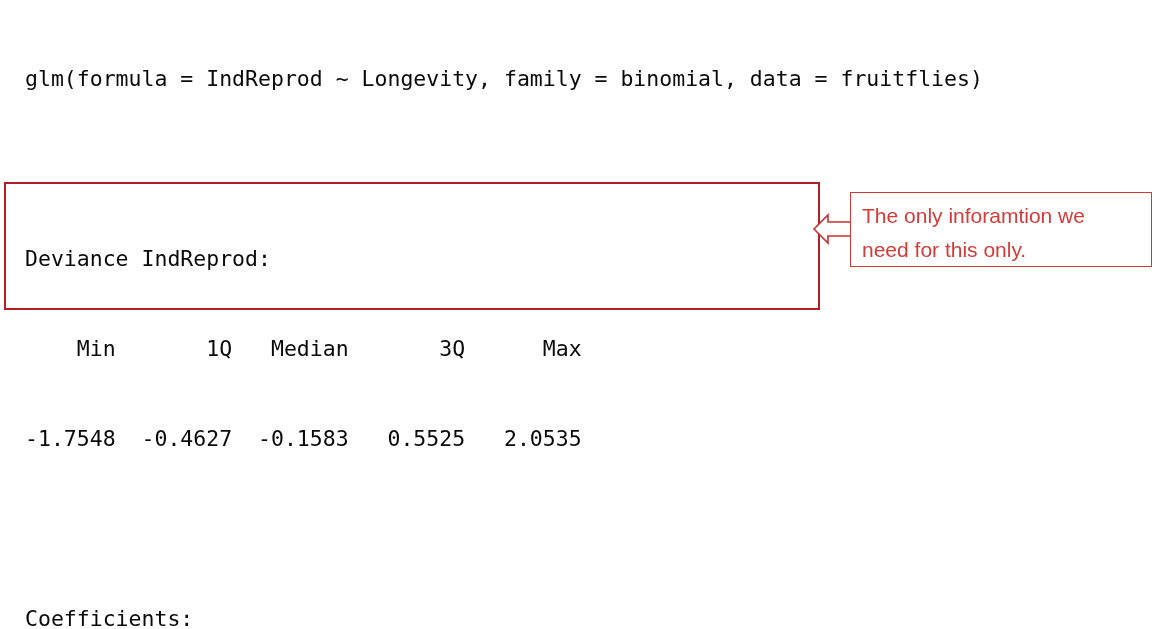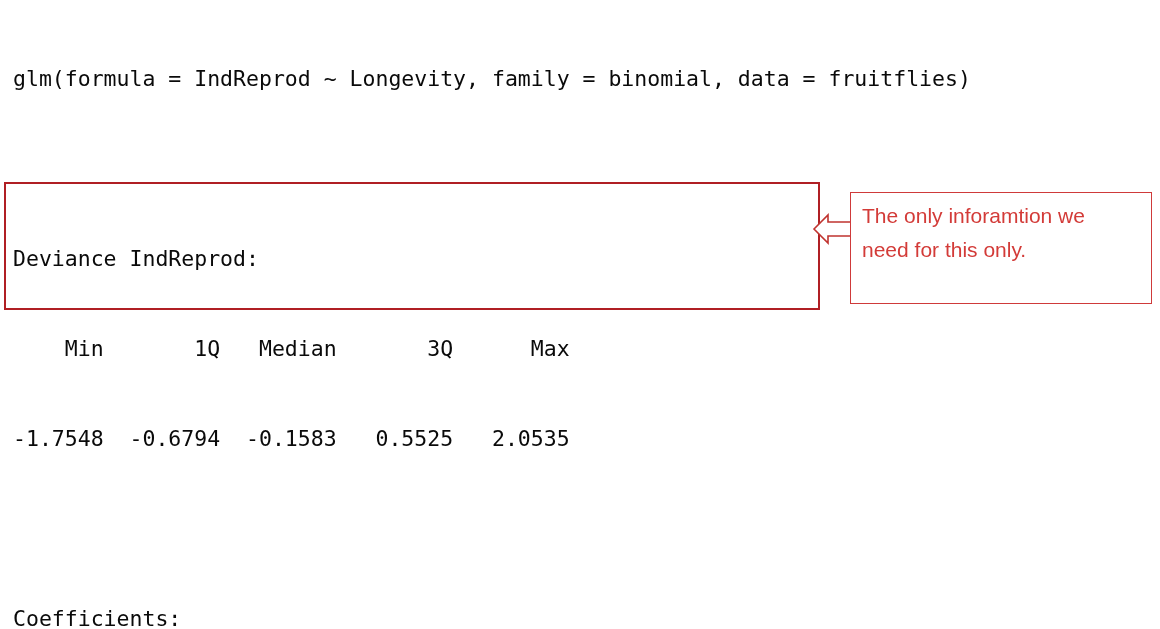--- a/index.html
+++ b/index.html
@@ -25,20 +25,21 @@
     font-family: "DejaVu Sans Mono", monospace;
     font-size: 21.5px;
     line-height: 30px;
     color: #0a0a0a;
     white-space: pre;
     letter-spacing: 0px;
   }
   #console .line {
     height: 30px;
     white-space: pre;
+    margin-left: 12px;
   }
   #console .blank {
     height: 30px;
   }
 
   
   #coef-box {
     position: absolute;
     left: 4px;
     top: 182px;
@@ -58,21 +59,21 @@
     height: 40px;
   }
   #callout-arrow svg { display: block; }
 
   
   #annotation-box {
     position: absolute;
     left: 850px;
     top: 192px;
     width: 302px;
-    height: 112px;
+    height: 75px;
     border: 1.5px solid #cf3a3a;
     box-sizing: border-box;
     padding: 6px 0 0 11px;
     color: #d33b38;
     font-family: "Liberation Sans", sans-serif;
     font-size: 21px;
     line-height: 34px;
     background: #ffffff;
   }
   #annotation-box .note-line {
@@ -81,21 +82,21 @@
   }
 </style>
 </head>
 <body>
 
 <div id="console">
   <div class="line">glm(formula = IndReprod ~ Longevity, family = binomial, data = fruitflies)</div>
   <div class="blank">&nbsp;</div>
   <div class="line">Deviance IndReprod:</div>
   <div class="line">    Min       1Q   Median       3Q      Max</div>
-  <div class="line">-1.7548  -0.6794  -0.1583   0.5525   2.0535</div>
+  <div class="line">-1.7548  -0.4627  -0.1583   0.5525   2.0535</div>
   <div class="blank">&nbsp;</div>
   <div class="line">Coefficients:</div>
   
   
   
   
   
   
   
   

